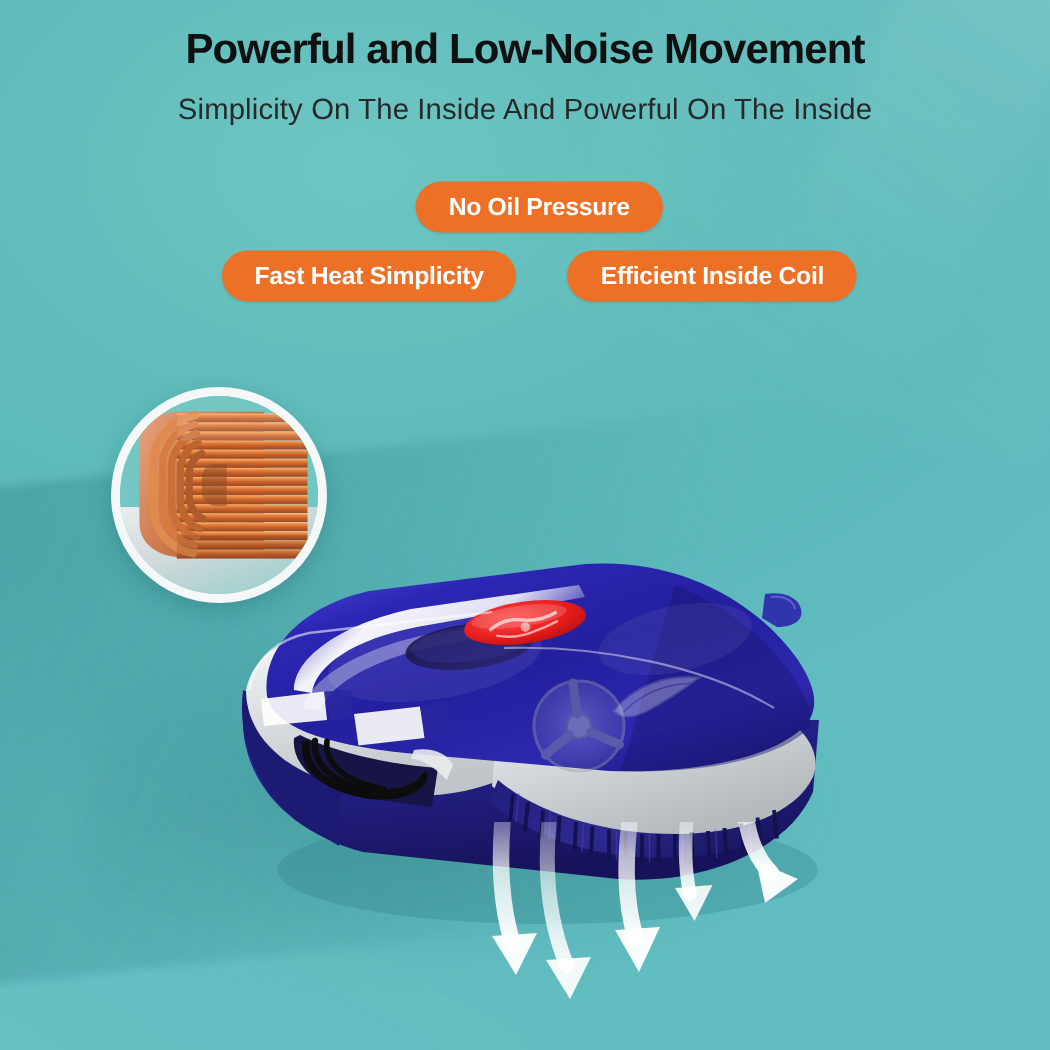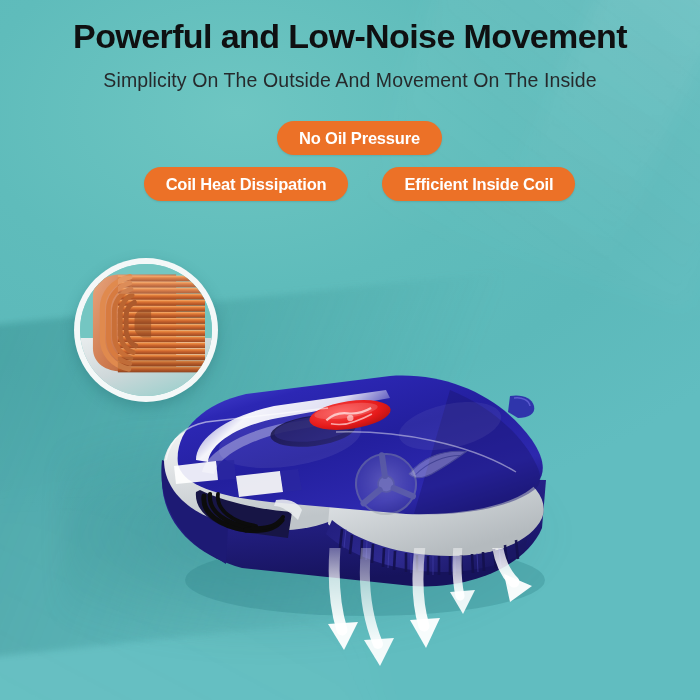--- a/index.html
+++ b/index.html
@@ -65,21 +65,21 @@
     filter: blur(10px);
   }
 
   
   .header {
     position: absolute;
     left: 0; right: 0; top: 18px;
     text-align: center;
   }
   .title {
-    font-size: 34px;
+    font-size: 28px;
     font-weight: bold;
     letter-spacing: -0.6px;
     color: #0f1011;
     line-height: 1.08;
     margin: 0;
     padding: 0 14px;
   }
   .subtitle {
     margin-top: 14px;
     font-size: 19.5px;
@@ -168,29 +168,29 @@
 
   <div class="bg-base"></div>
   <div class="bg-streak-a"></div>
   <div class="bg-streak-b"></div>
   <div class="bg-streak-c"></div>
   <div class="floor-shade"></div>
   <div class="floor-shade2"></div>
 
   <div class="header">
     <h1 class="title nosel">Powerful and Low-Noise Movement</h1>
-    <div class="subtitle nosel">Simplicity On The Outside And Movement On The Inside</div>
+    <div class="subtitle nosel">Simplicity On The Inside And Powerful On The Inside</div>
   </div>
 
   <div class="pill-area">
     <div class="pill-row">
       <span class="pill nosel">No Oil Pressure</span>
     </div>
     <div class="pill-row">
-      <span class="pill nosel">Coil Heat Dissipation</span>
+      <span class="pill nosel">Fast Heat Simplicity</span>
       <span class="pill nosel">Efficient Inside Coil</span>
     </div>
   </div>
 
   <div class="coil-wrap">
     <div class="coil-ring"></div>
     <div class="coil-inner">
       <div class="coil-bg-top"></div>
       <div class="coil-bg-bot"></div>
       <svg class="coil-body" viewBox="0 0 200 170" preserveAspectRatio="none">

